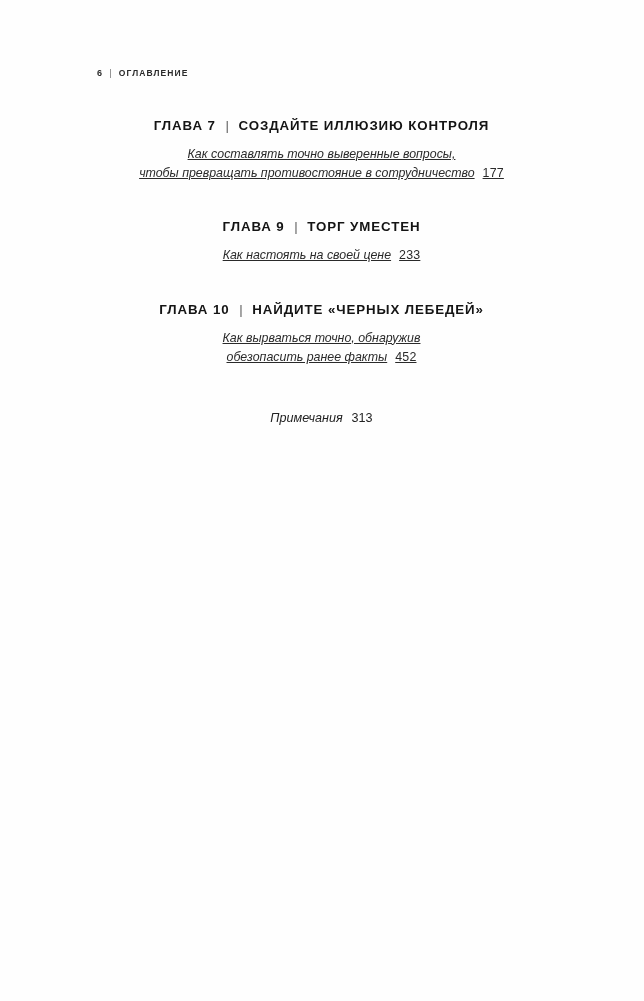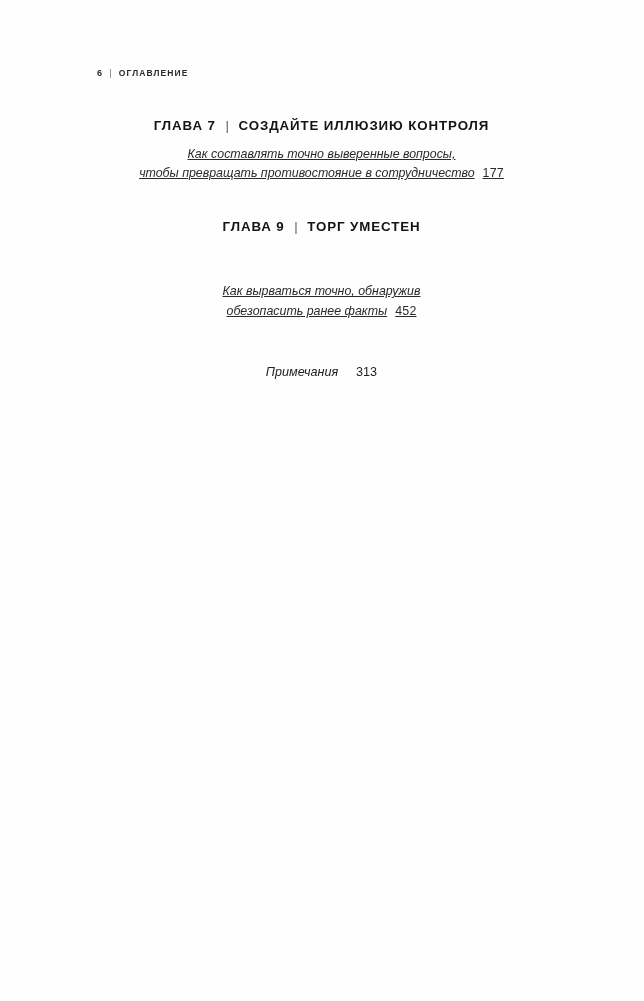--- a/index.html
+++ b/index.html
@@ -99,21 +99,21 @@
 
   .notes {
     margin: 0 auto;
     margin-top: 44px;
     font-size: 12.6px;
     font-style: italic;
     color: #222222;
   }
   .notes .page-num {
     font-style: normal;
-    padding-left: 18px;
+    padding-left: 9px;
   }
 </style>
 </head>
 <body>
 
 <div class="page">
 
   <div class="running-head">
     <span class="folio">6</span>
     <span class="rule">|</span>
@@ -134,23 +134,31 @@
       </div>
     </div>
 
 
     <div class="entry">
       <div class="entry-title">
         <span>ГЛАВА 9</span>
         <span class="sep">|</span>
         <span>ТОРГ УМЕСТЕН</span>
       </div>
+      <div class="entry-sub">
+        <span class="line"><span>Как настоять на своей цене</span><span class="page-num">233</span></span>
+      </div>
     </div>
 
     <div class="entry">
+      <div class="entry-title">
+        <span>ГЛАВА 10</span>
+        <span class="sep">|</span>
+        <span>НАЙДИТЕ «ЧЕРНЫХ ЛЕБЕДЕЙ»</span>
+      </div>
       <div class="entry-sub">
         <span class="line">Как вырваться точно, обнаружив</span>
         <span class="line"><span>обезопасить ранее факты</span><span class="page-num">452</span></span>
       </div>
     </div>
 
     <div class="notes">
       <span>Примечания</span><span class="page-num">313</span>
     </div>
 

